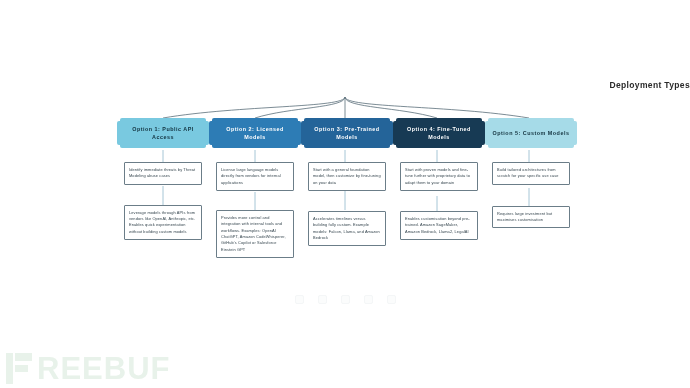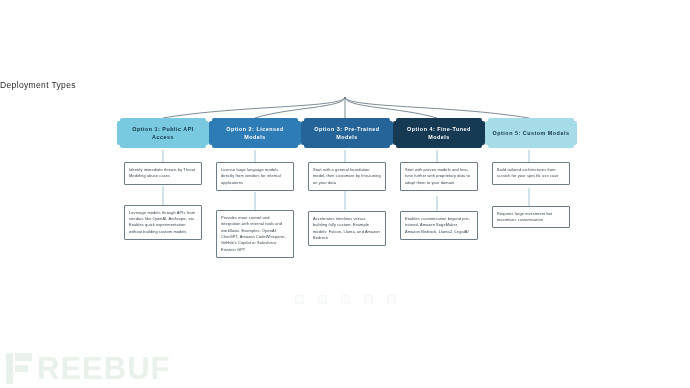--- a/index.html
+++ b/index.html
@@ -27,23 +27,23 @@
     font-size:31px;font-weight:bold;letter-spacing:1px;
     color:#e8f2ea;line-height:1;
     font-family:"Liberation Sans","DejaVu Sans",sans-serif;
   }
 
   
   .diagram{position:absolute;left:0;top:0;width:690px;height:300px;}
   svg.links{position:absolute;left:0;top:0;width:690px;height:300px;overflow:visible;}
 
   .title{
-    position:absolute;left:0;right:0;top:80px;text-align:left;
+    position:absolute;left:0;right:0;top:80px;text-align:right;
     font-size:8.5px;color:#2a2a2a;letter-spacing:.35px;
-    font-weight:400;
+    font-weight:700;
   }
 
   .cols{
     position:absolute;left:120px;top:118px;width:460px;
     display:flex;gap:6px;
   }
   .col{width:86px;display:flex;flex-direction:column;align-items:center;}
 
   
   .banner{

